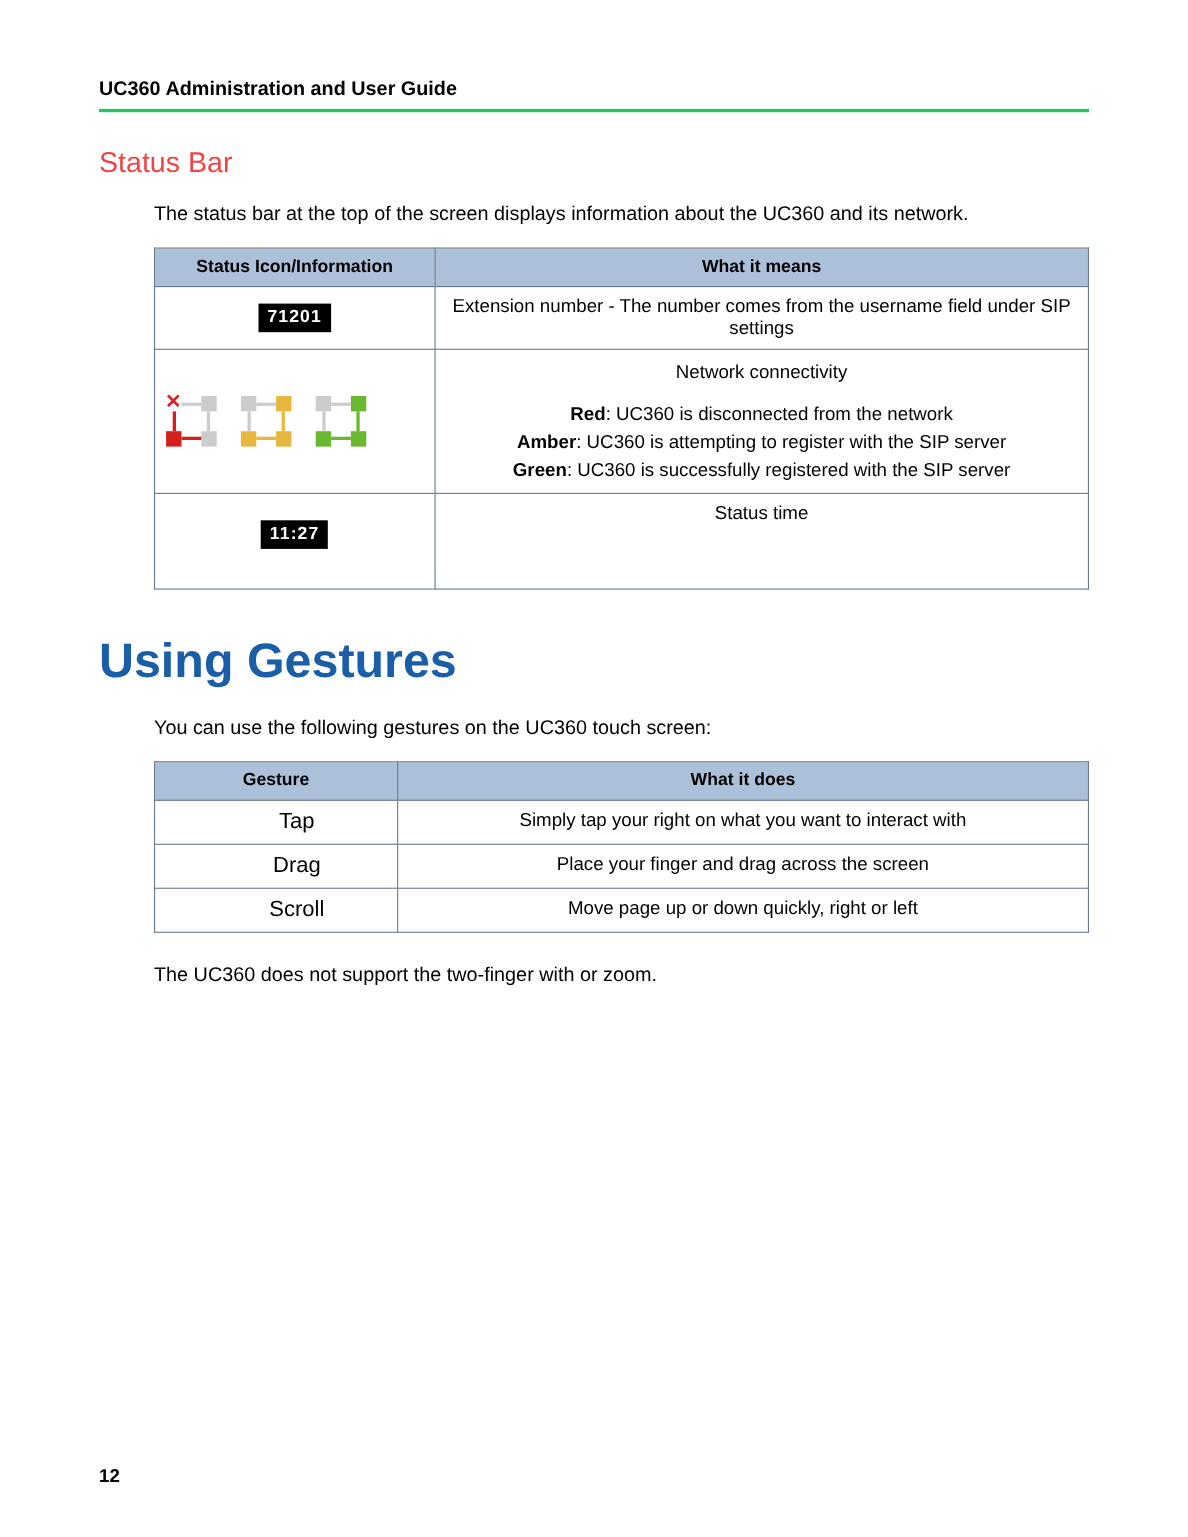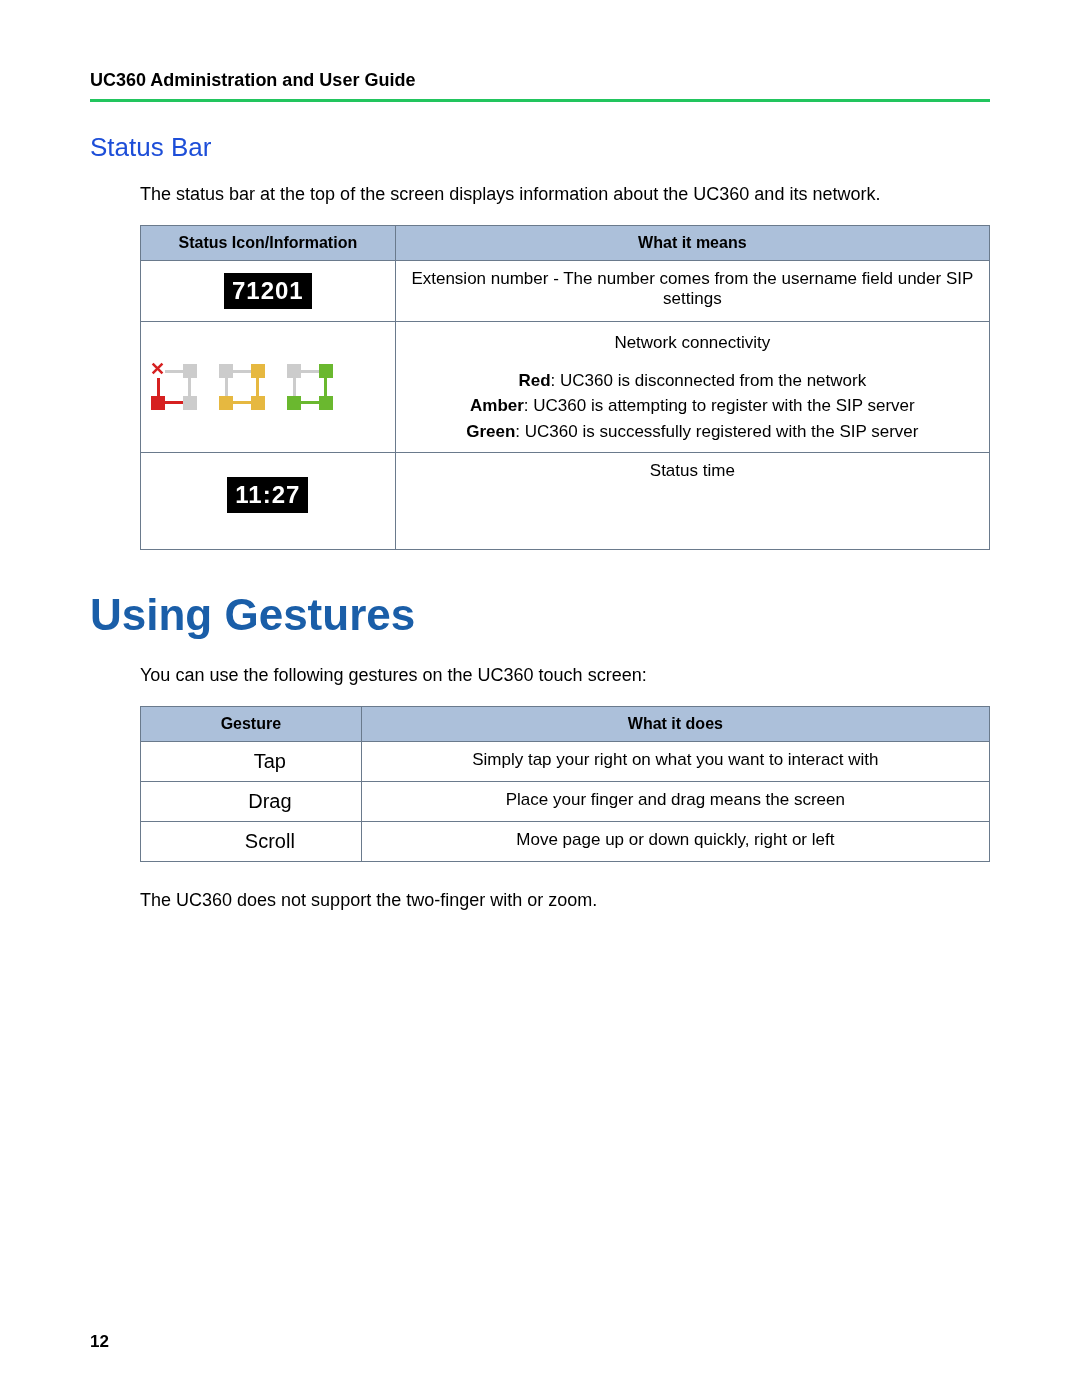--- a/index.html
+++ b/index.html
@@ -17,21 +17,21 @@
     position: relative;
   }
   .header-title {
     font-weight: bold;
     font-size: 18px;
     padding-bottom: 8px;
     border-bottom: 3px solid #22c55e;
     margin-bottom: 30px;
   }
   .h2-blue {
-    color: #1d4ed8;
+    color: #ef4444;
     font-size: 26px;
     font-weight: normal;
     margin: 0 0 18px 0;
   }
   .h1-blue {
     color: #1a5ea8;
     font-size: 44px;
     font-weight: bold;
     margin: 40px 0 22px 0;
   }
@@ -63,21 +63,21 @@
   }
   table.info col.c1 { width: 30%; }
   table.info col.c2 { width: 70%; }
   .icon-box {
     display: inline-block;
     background: #000;
     color: #fff;
     font-weight: bold;
     font-family: Arial, sans-serif;
     padding: 4px 8px;
-    font-size: 24px;
+    font-size: 16px;
     letter-spacing: 1px;
     margin: 4px 0;
   }
   .net-icons {
     display: flex;
     gap: 22px;
     margin: 8px 0;
   }
   .net-icon {
     width: 46px;
@@ -221,21 +221,21 @@
           <th>What it does</th>
         </tr>
       </thead>
       <tbody>
         <tr>
           <td class="g1">Tap</td>
           <td>Simply tap your right on what you want to interact with</td>
         </tr>
         <tr>
           <td class="g1">Drag</td>
-          <td>Place your finger and drag means the screen</td>
+          <td>Place your finger and drag across the screen</td>
         </tr>
         <tr>
           <td class="g1">Scroll</td>
           <td>Move page up or down quickly, right or left</td>
         </tr>
       </tbody>
     </table>
 
     <p class="body-text">The UC360 does not support the two-finger with or zoom.</p>
   </div>

